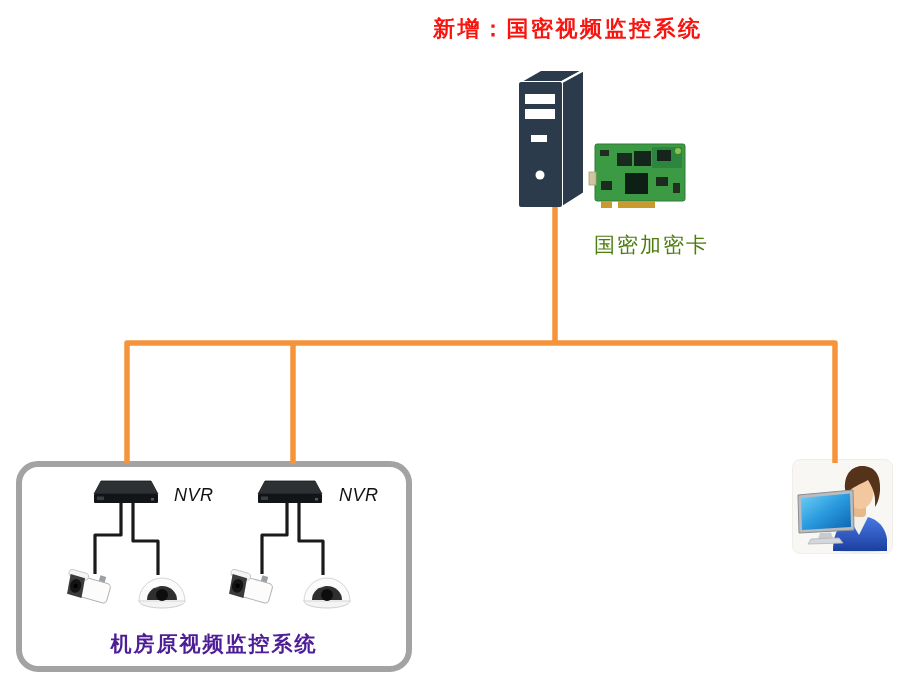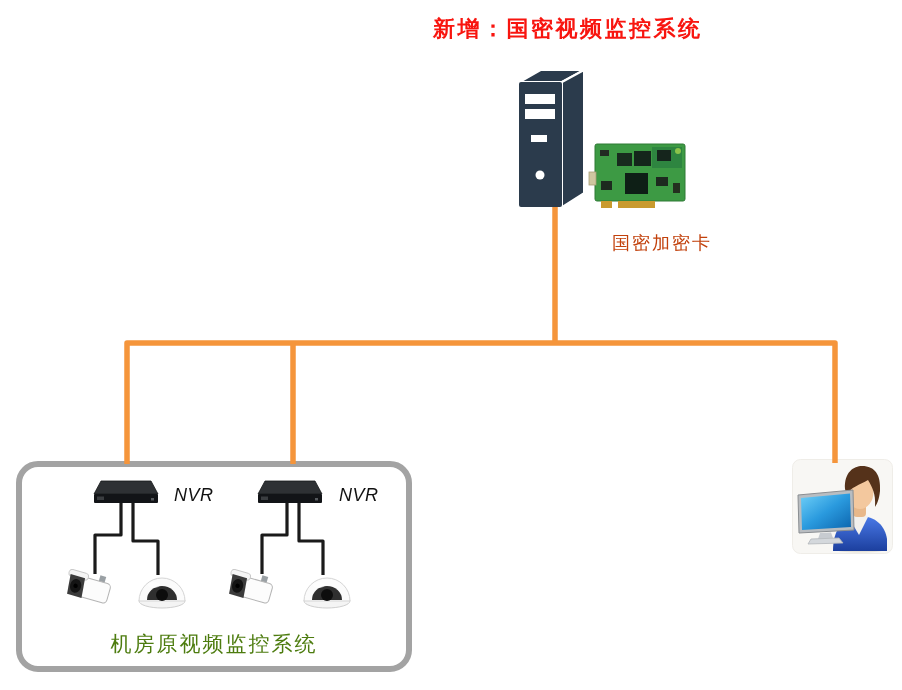--- a/index.html
+++ b/index.html
@@ -6,33 +6,33 @@
   .canvas{
     position:relative;width:902px;height:690px;background:#ffffff;overflow:hidden;
     font-family:"Liberation Sans","DejaVu Sans",sans-serif;
   }
   .abs{position:absolute;}
   .title{
     left:433px;top:14px;
     font-size:22px;font-weight:bold;color:#f8150f;letter-spacing:2.5px;white-space:nowrap;
   }
   .card-label{
-    left:612px;top:231px;
-    font-size:18px;color:#c2410c;letter-spacing:2px;white-space:nowrap;
+    left:594px;top:231px;
+    font-size:21px;color:#4d7c0f;letter-spacing:2px;white-space:nowrap;
   }
   .legacy-box{
     left:16px;top:461px;width:396px;height:211px;box-sizing:border-box;
     border:6px solid #a3a3a3;border-radius:22px;background:transparent;
   }
   .nvr-label{
     font-size:18px;color:#111111;letter-spacing:0.5px;white-space:nowrap;font-style:italic;
   }
   .box-label{
     left:16px;top:630px;width:396px;text-align:center;
-    font-size:21px;font-weight:normal;color:#4d7c0f;letter-spacing:2px;white-space:nowrap;
+    font-size:21px;font-weight:bold;color:#4c1d95;letter-spacing:2px;white-space:nowrap;
   }
   svg{display:block;}
   .lines{left:0;top:0;pointer-events:none;}
 </style>
 </head>
 <body>
 
 <div class="canvas">
 
   <div class="abs title">新增：国密视频监控系统</div>

